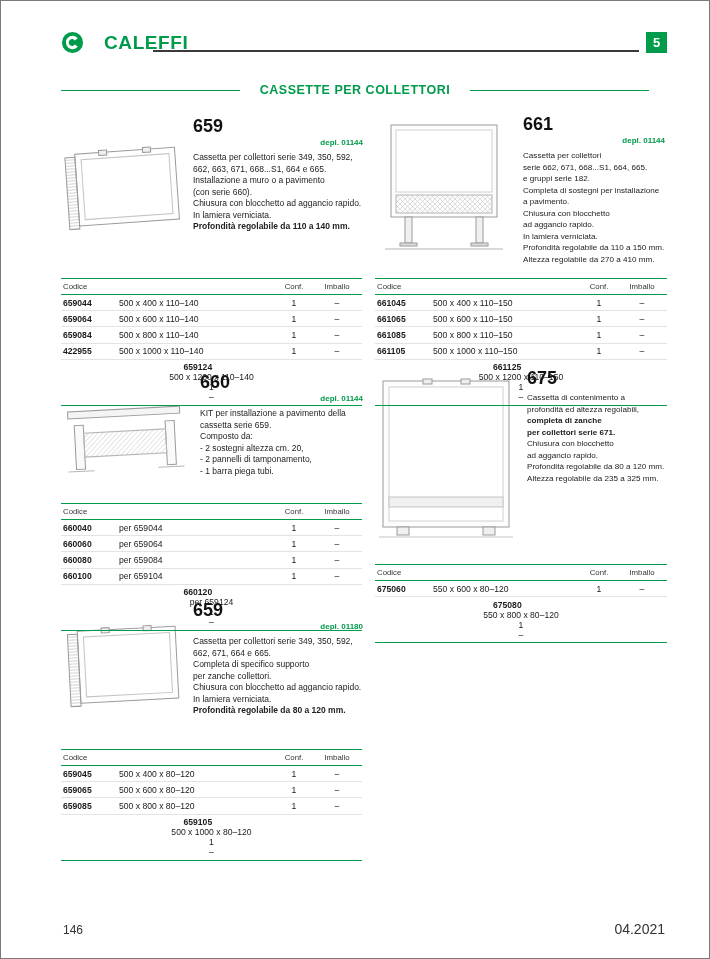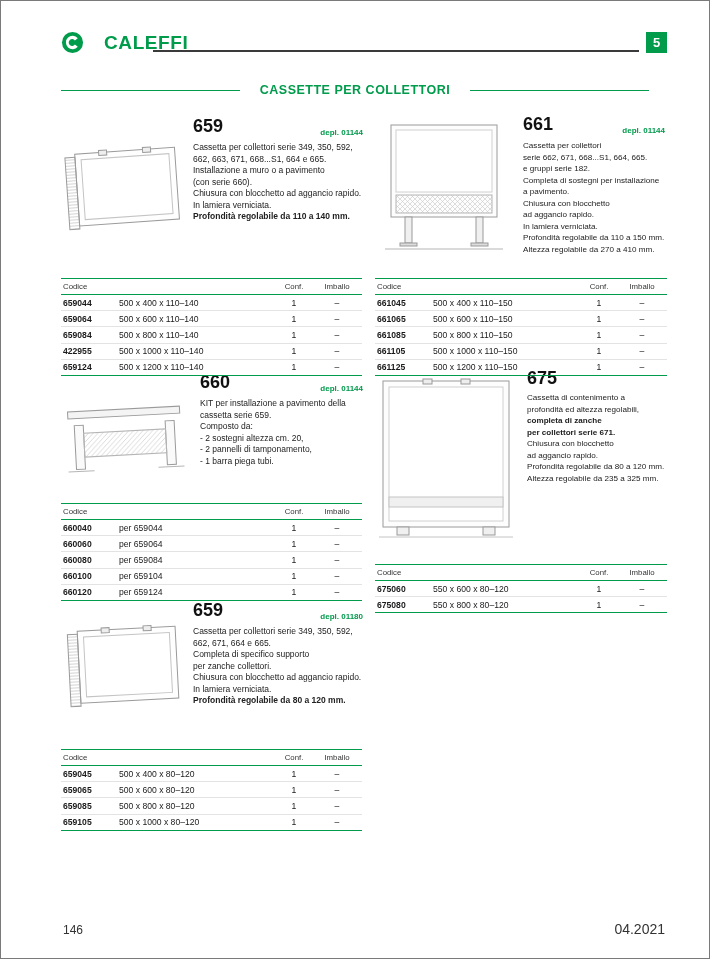--- a/index.html
+++ b/index.html
@@ -17,33 +17,33 @@
   .title-row { position:absolute; left:60px; right:60px; top:82px; display:flex; align-items:center; gap:20px; }
   .title-line { flex:1; height:1px; background:var(--green); }
   .title-text { color:var(--green); font-weight:bold; font-size:12.5px; letter-spacing:0.5px; white-space:nowrap; }
 
   
   .sec { position:absolute; display:flex; }
   .sec-img { flex:none; }
   .sec-txt { flex:1; padding-left:6px; }
   .sec-head { display:flex; justify-content:space-between; align-items:flex-start; margin-bottom:5px; }
   .sec-num { font-size:18px; font-weight:bold; line-height:1; color:#111; }
-  .sec-depl { font-size:8px; font-weight:bold; color:var(--green); margin-top:11px; white-space:nowrap; }
+  .sec-depl { font-size:8px; font-weight:bold; color:var(--green); margin-top:21px; white-space:nowrap; }
   .sec-desc .dline { font-size:8.5px; line-height:11.5px; color:#222; }
   .sec-desc .dline.b { font-weight:bold; }
   .sec-r .sec-desc .dline { font-size:8.1px; }
 
   
   .ptable { position:absolute;margin-top:16px; }
   .thead { display:flex; align-items:center; border-top:1px solid var(--green); border-bottom:1px solid var(--green); padding:3px 2px; font-size:7.8px; color:#333; }
   .h-cod { flex:1; }
   .h-conf { width:40px; text-align:center; }
   .h-imb { width:46px; text-align:center; }
   .trow { display:flex; align-items:center; padding:2.6px 2px; border-bottom:1px solid #e3e3e3; font-size:8.6px; }
-  .tbody .trow:last-child { border-bottom:1px solid var(--green); }
+  .tbody .trow:last-child { border-bottom:1px solid var(--green);flex-direction:column; }
   .c-code { width:56px; font-weight:bold; }
   .c-size { flex:1; }
   .c-conf { width:40px; text-align:center; }
   .c-imb { width:46px; text-align:center; }
 
   
   .footer-left { position:absolute; left:62px; bottom:21px; font-size:12px; color:#333; }
   .footer-right { position:absolute; right:44px; bottom:21px; font-size:14px; color:#333; }
 </style>
 </head>

